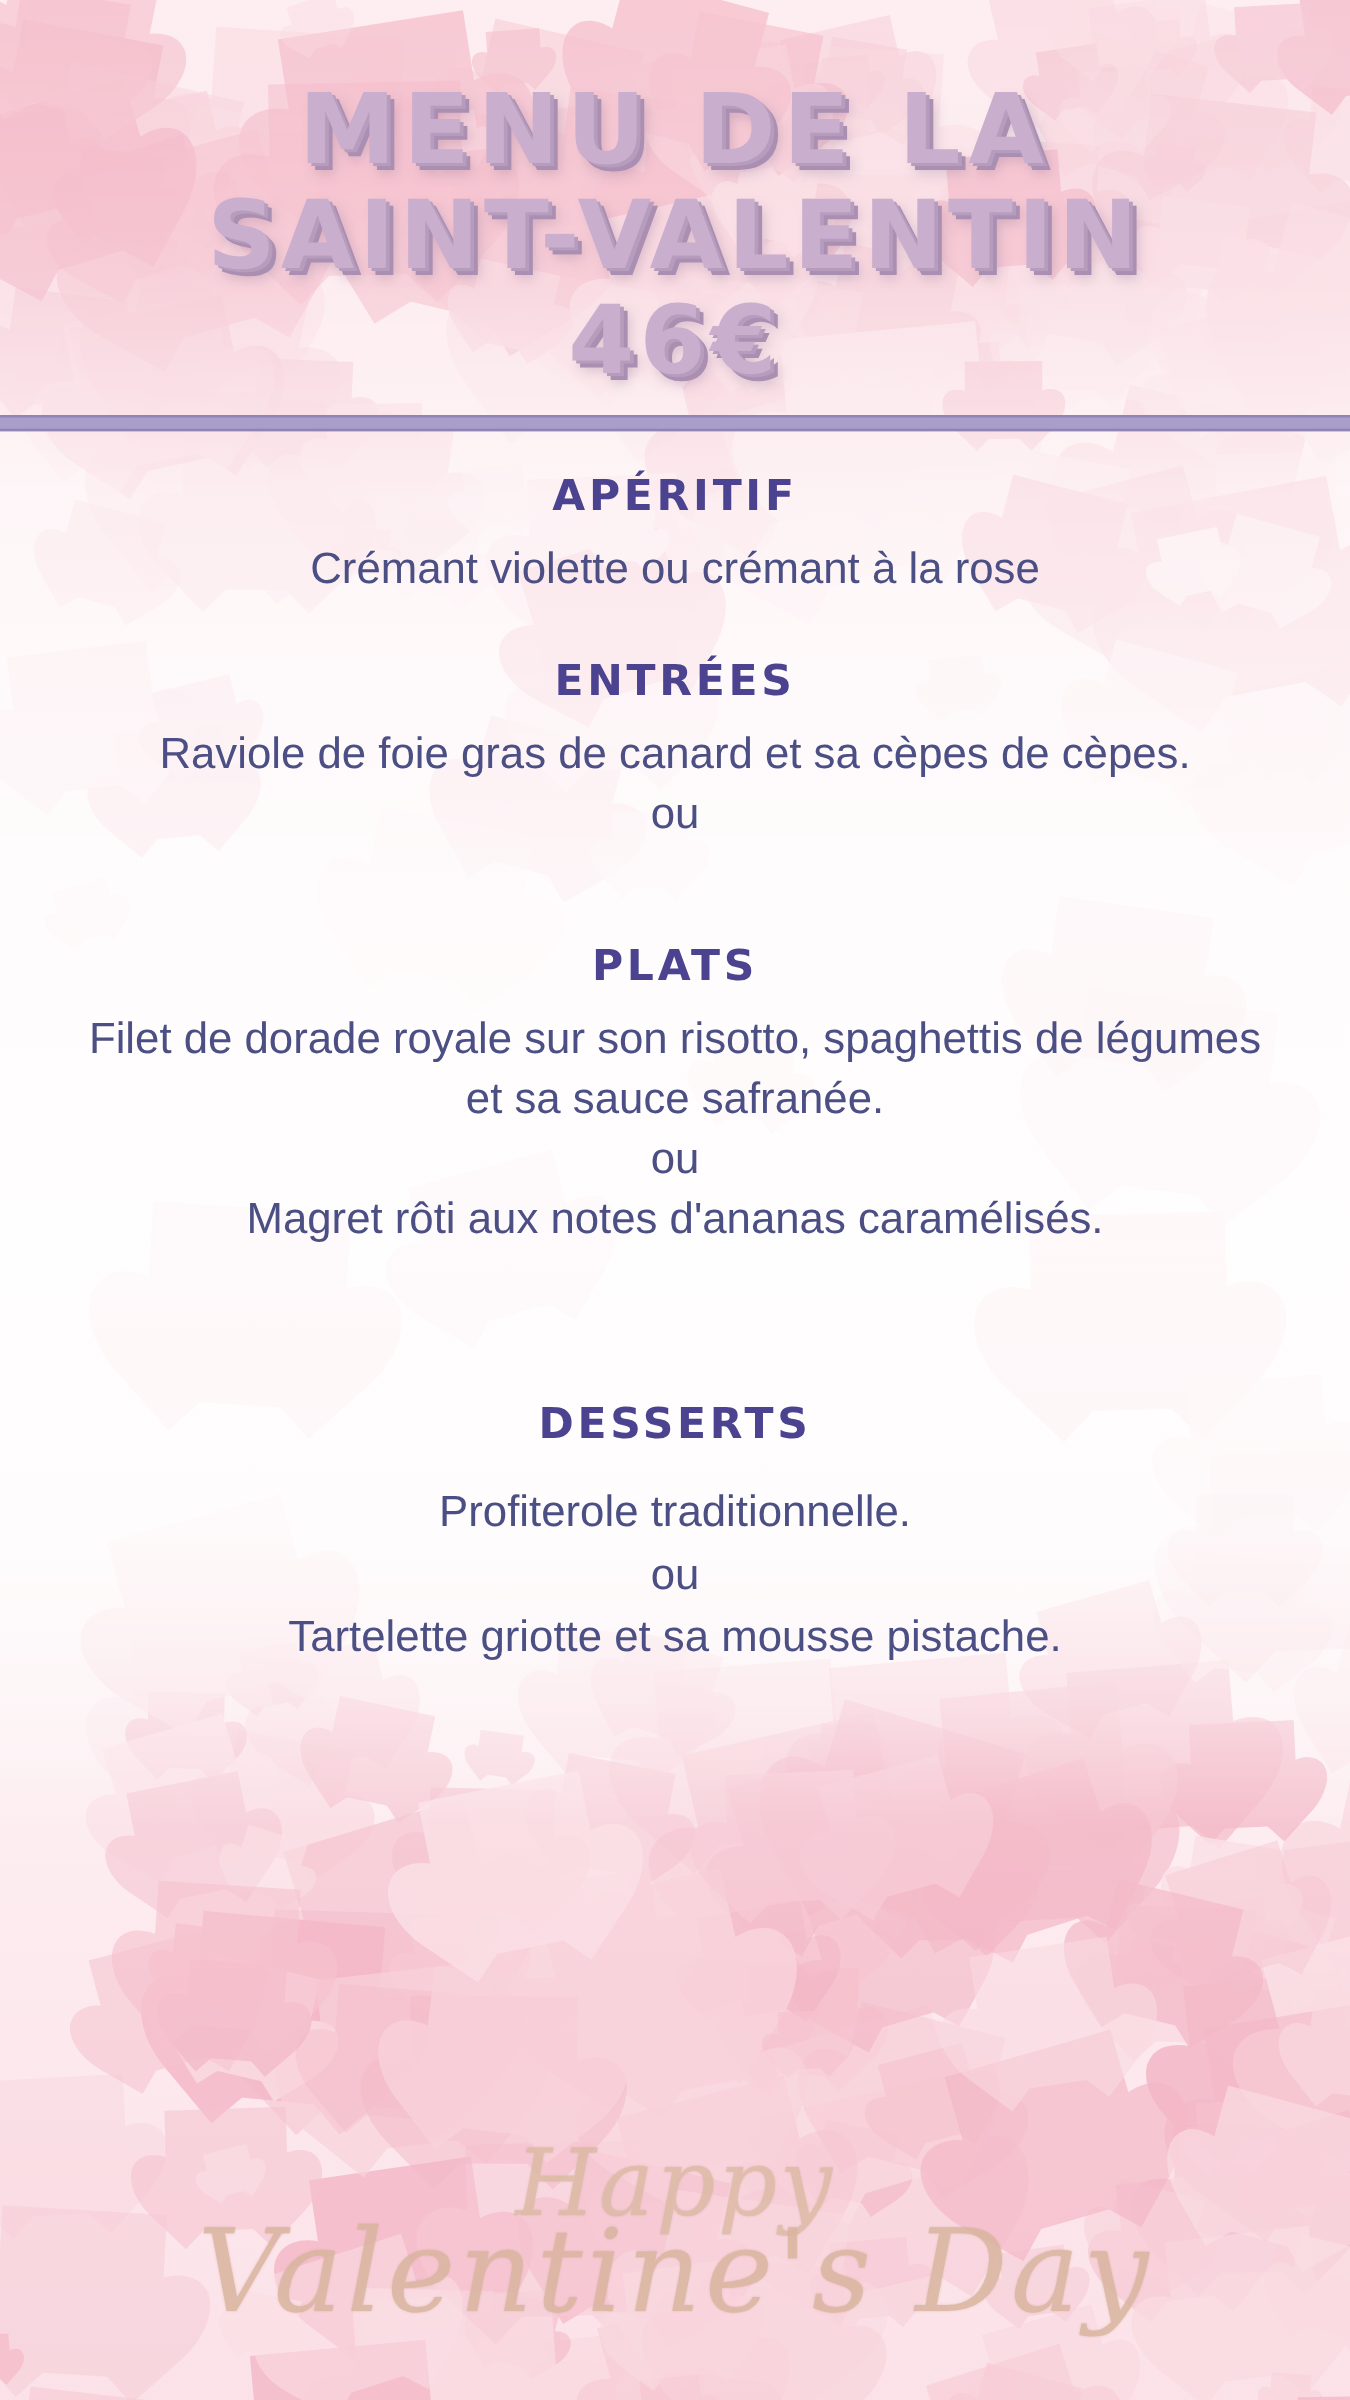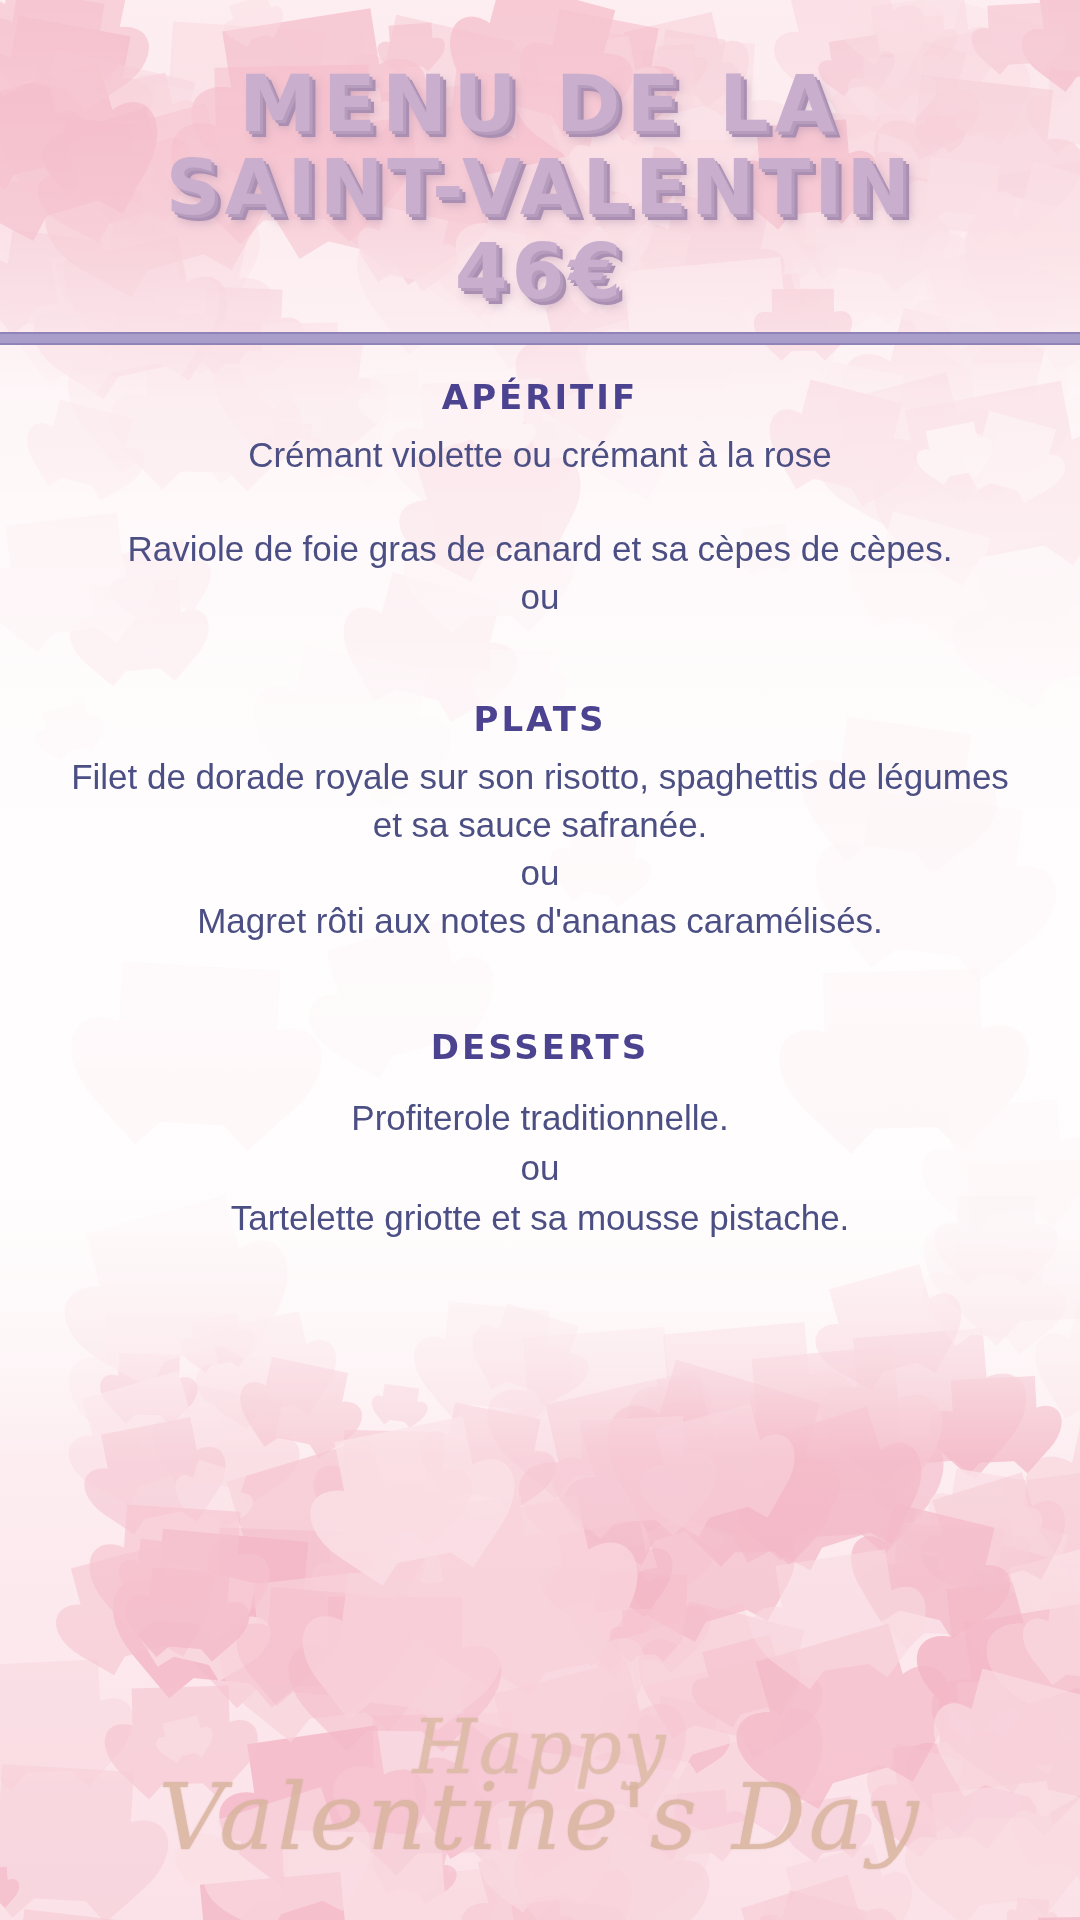--- a/index.html
+++ b/index.html
@@ -125,21 +125,21 @@
     line-height: 48px;
     color: #4b4f84;
     font-family: "Liberation Sans", sans-serif;
   }
   .section-body .opt { display: block; }
   .section-body .sep { display: block; }
 
   #sec-aperitif { margin-top: 6px; }
   #sec-entrees  { margin-top: 46px; }
   #sec-plats    { margin-top: 78px; }
-  #sec-desserts { margin-top: 82px; }
+  #sec-desserts { margin-top: 120px; }
   #sec-desserts .section-body { line-height: 50px; }
   #sec-desserts .section-title { margin-bottom: 26px; }
 
   
   #footer-mark {
     position: absolute;
     left: 0;
     right: 0;
     bottom: 56px;
     text-align: center;
@@ -968,20 +968,21 @@
   <div id="sections">
 
     <div class="section" id="sec-aperitif">
       <div class="section-title">APÉRITIF</div>
       <div class="section-body">
         <span class="opt">Crémant violette ou crémant à la rose</span>
       </div>
     </div>
 
     <div class="section" id="sec-entrees">
+      <div class="section-title">ENTRÉES</div>
       <div class="section-body">
         <span class="opt">Raviole de foie gras de canard et sa cèpes de cèpes.</span>
         <span class="sep">ou</span>
       </div>
     </div>
 
     <div class="section" id="sec-plats">
       <div class="section-title">PLATS</div>
       <div class="section-body">
         <span class="opt">Filet de dorade royale sur son risotto, spaghettis de légumes et sa sauce safranée.</span>

